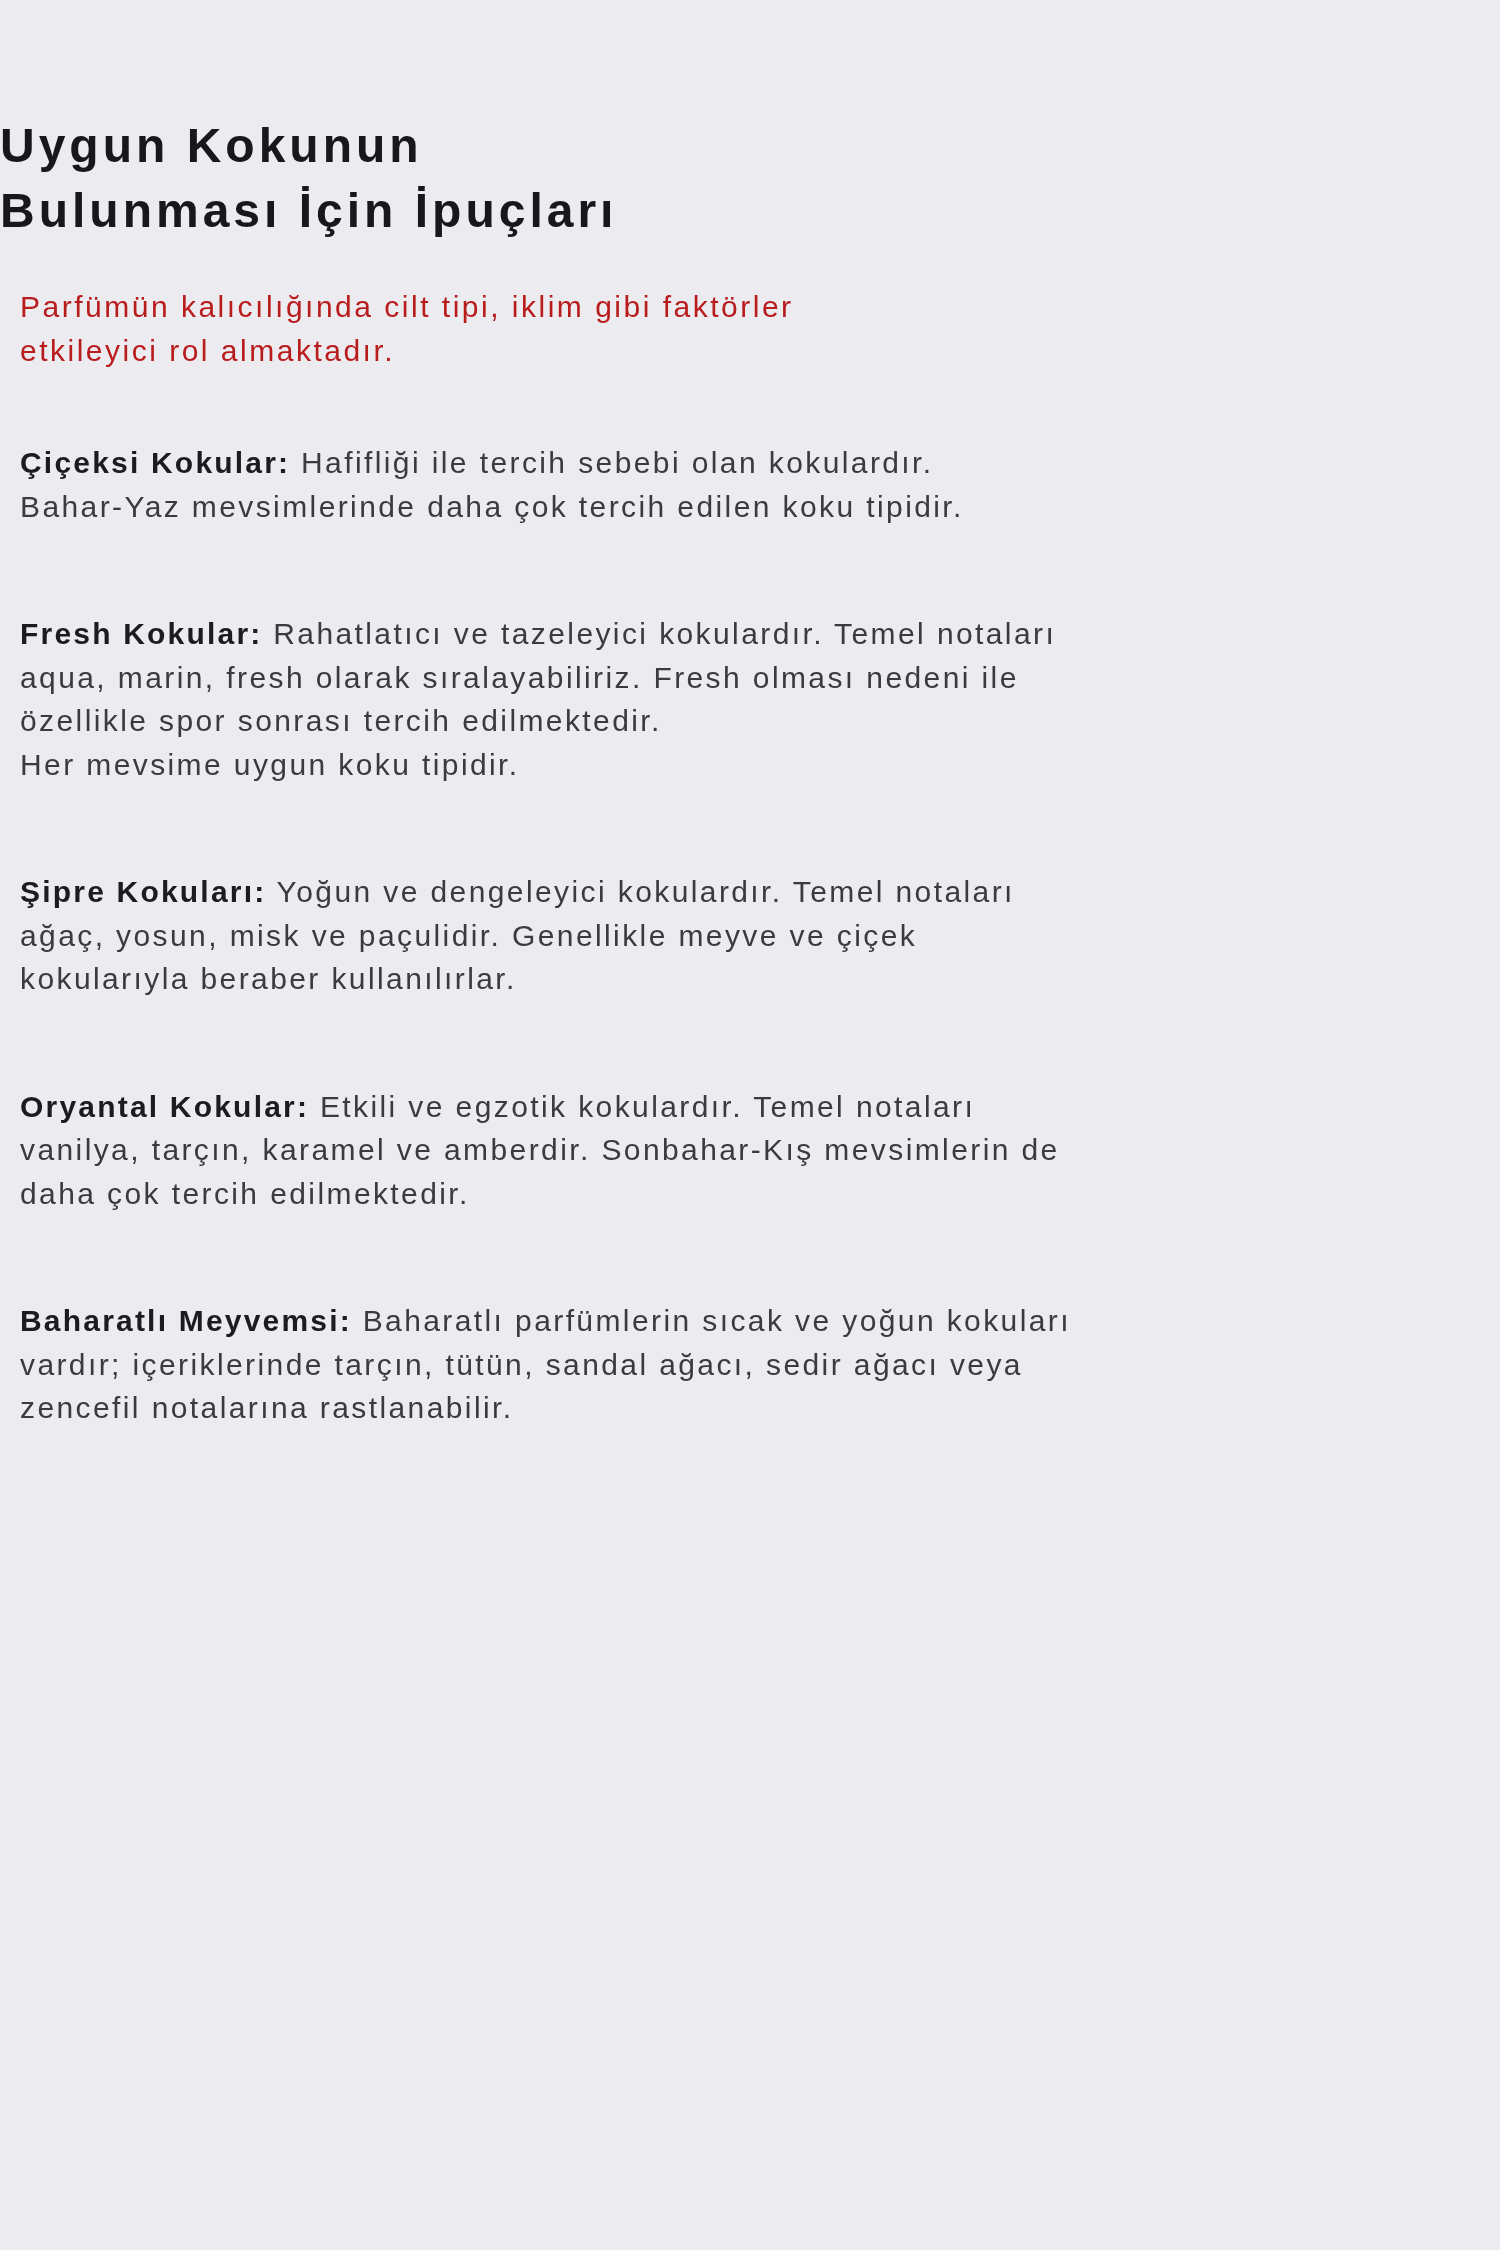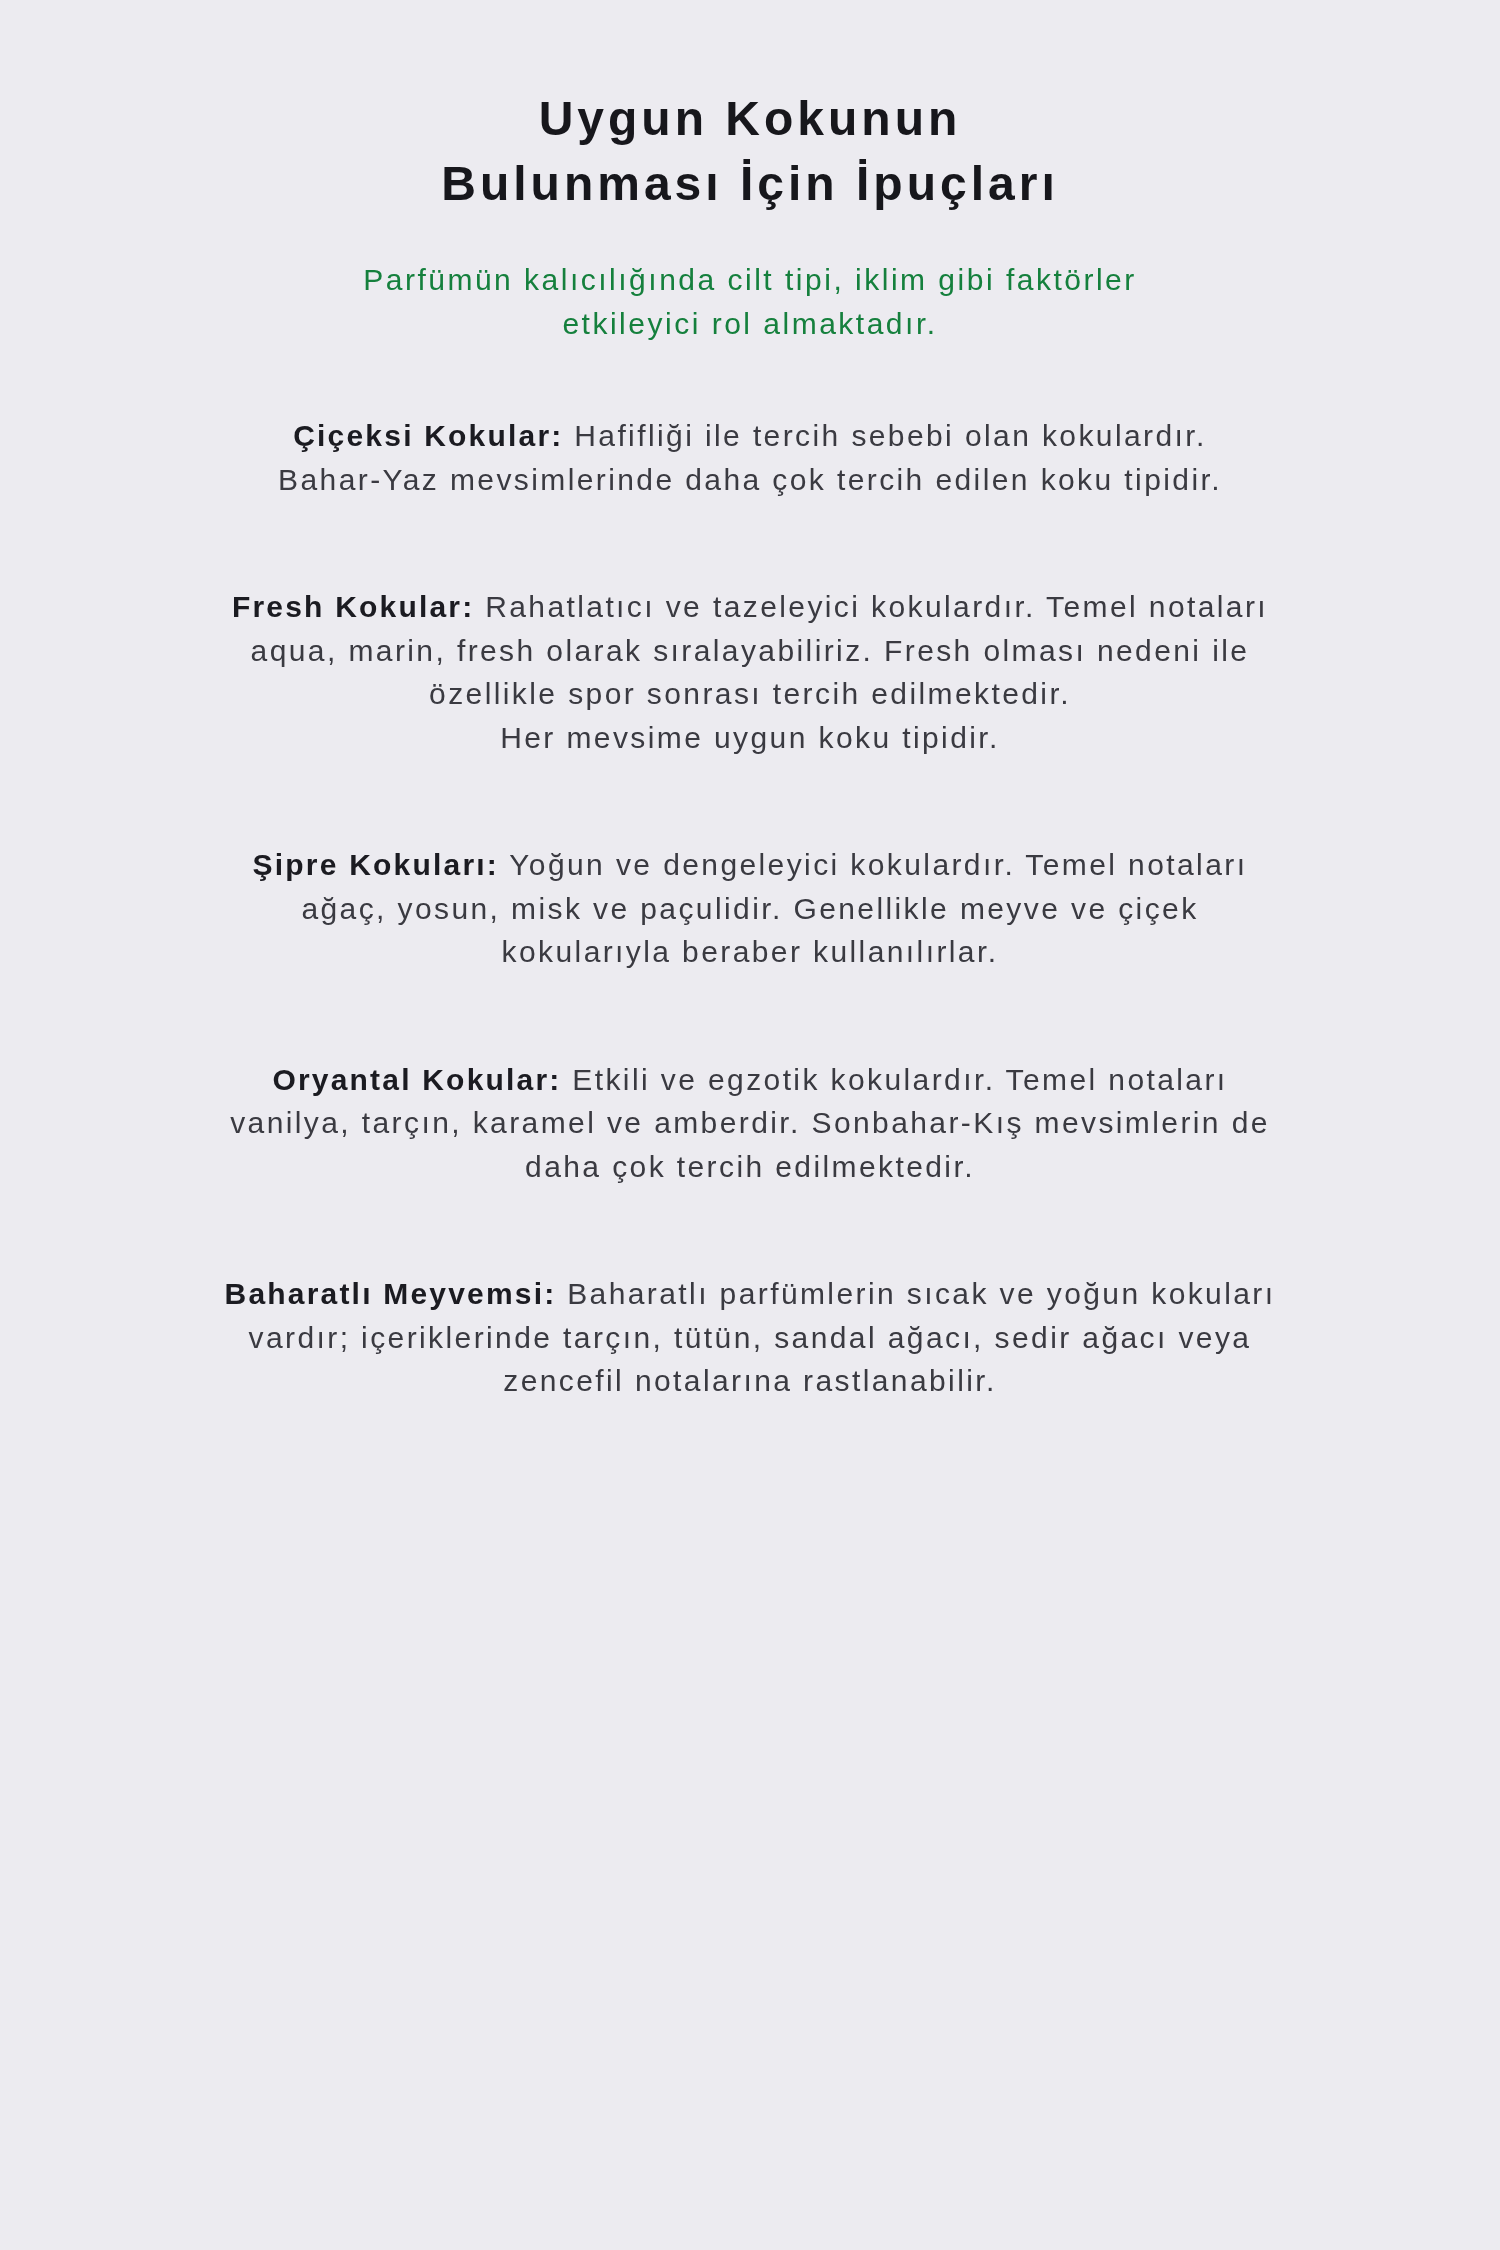--- a/index.html
+++ b/index.html
@@ -9,41 +9,41 @@
   body {
     width: 1500px;
     height: 2250px;
     background: #ECEBF0;
     font-family: "Liberation Sans", sans-serif;
     color: #3A3A41;
     overflow: hidden;
   }
   .page {
     width: 1500px;
-    padding-top: 86px;
+    padding-top: 113px;
     box-sizing: border-box;
-    text-align: center;
+    text-align: left;
   }
   .title {
     margin: 0;
     font-size: 48px;
     line-height: 65px;
     font-weight: 700;
     letter-spacing: 4px;
     color: #17171C;
     white-space: pre-line;
   }
   .intro {
     margin: 42px auto 0;
     width: 1460px;
     font-size: 30px;
     line-height: 44px;
     font-weight: 400;
     letter-spacing: 2.5px;
-    color: #15803d;
+    color: #b91c1c;
     white-space: pre-line;
   }
   .sections {
     margin-top: 68px;
   }
   .sec {
     margin: 0 auto;
     width: 1460px;
     font-size: 30px;
     line-height: 43.5px;

